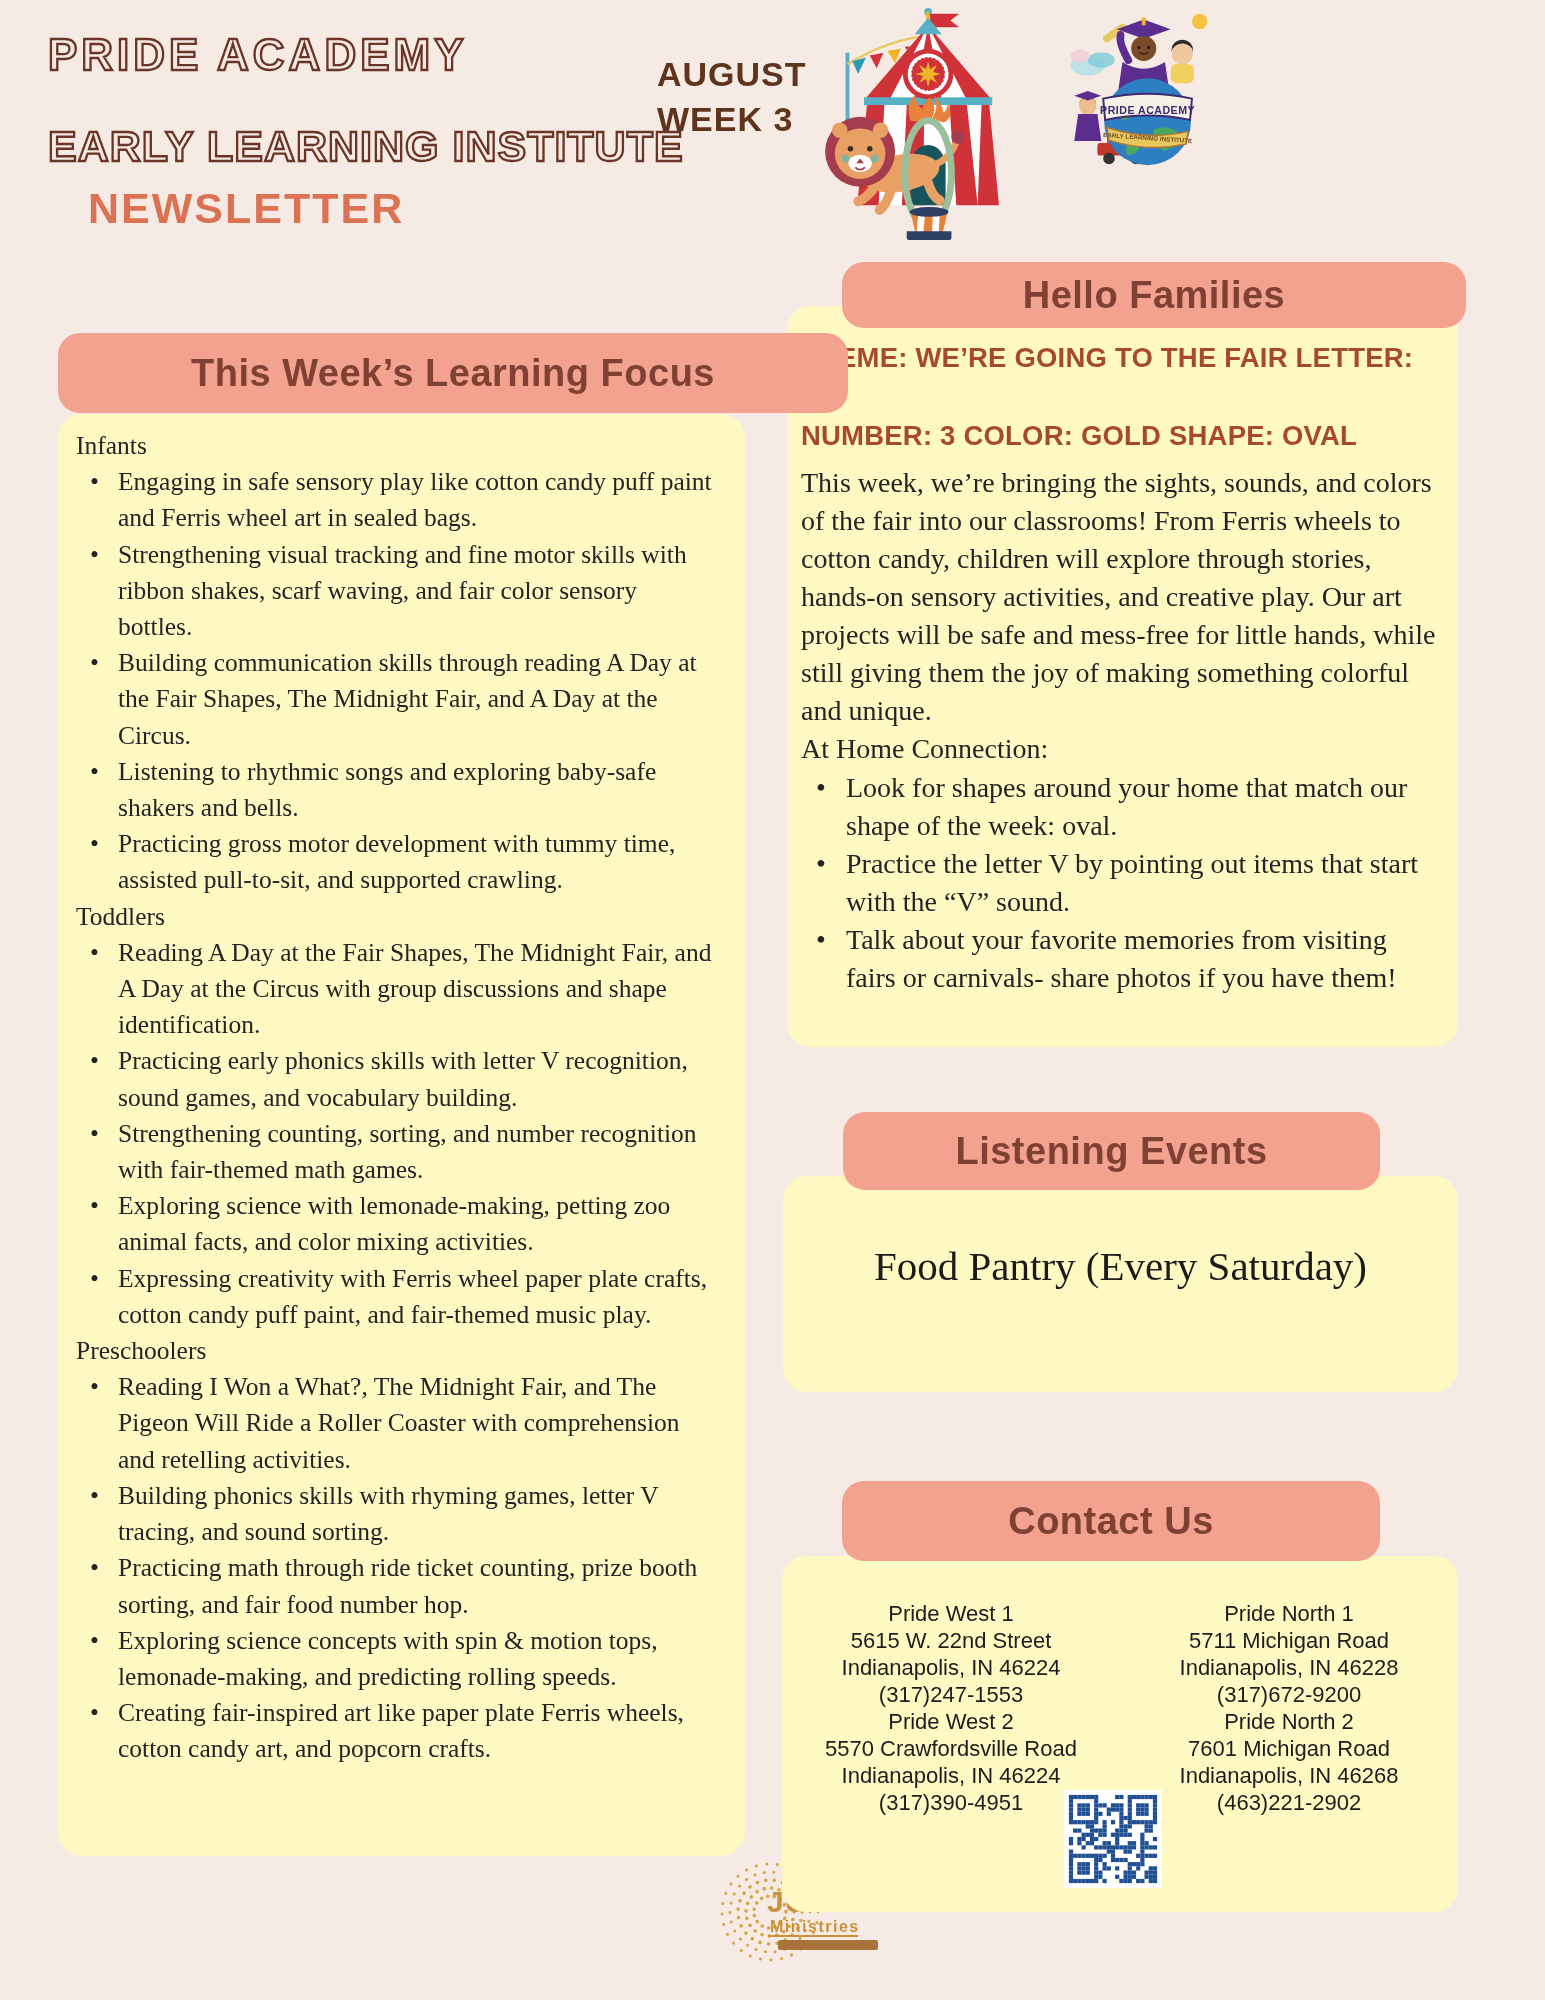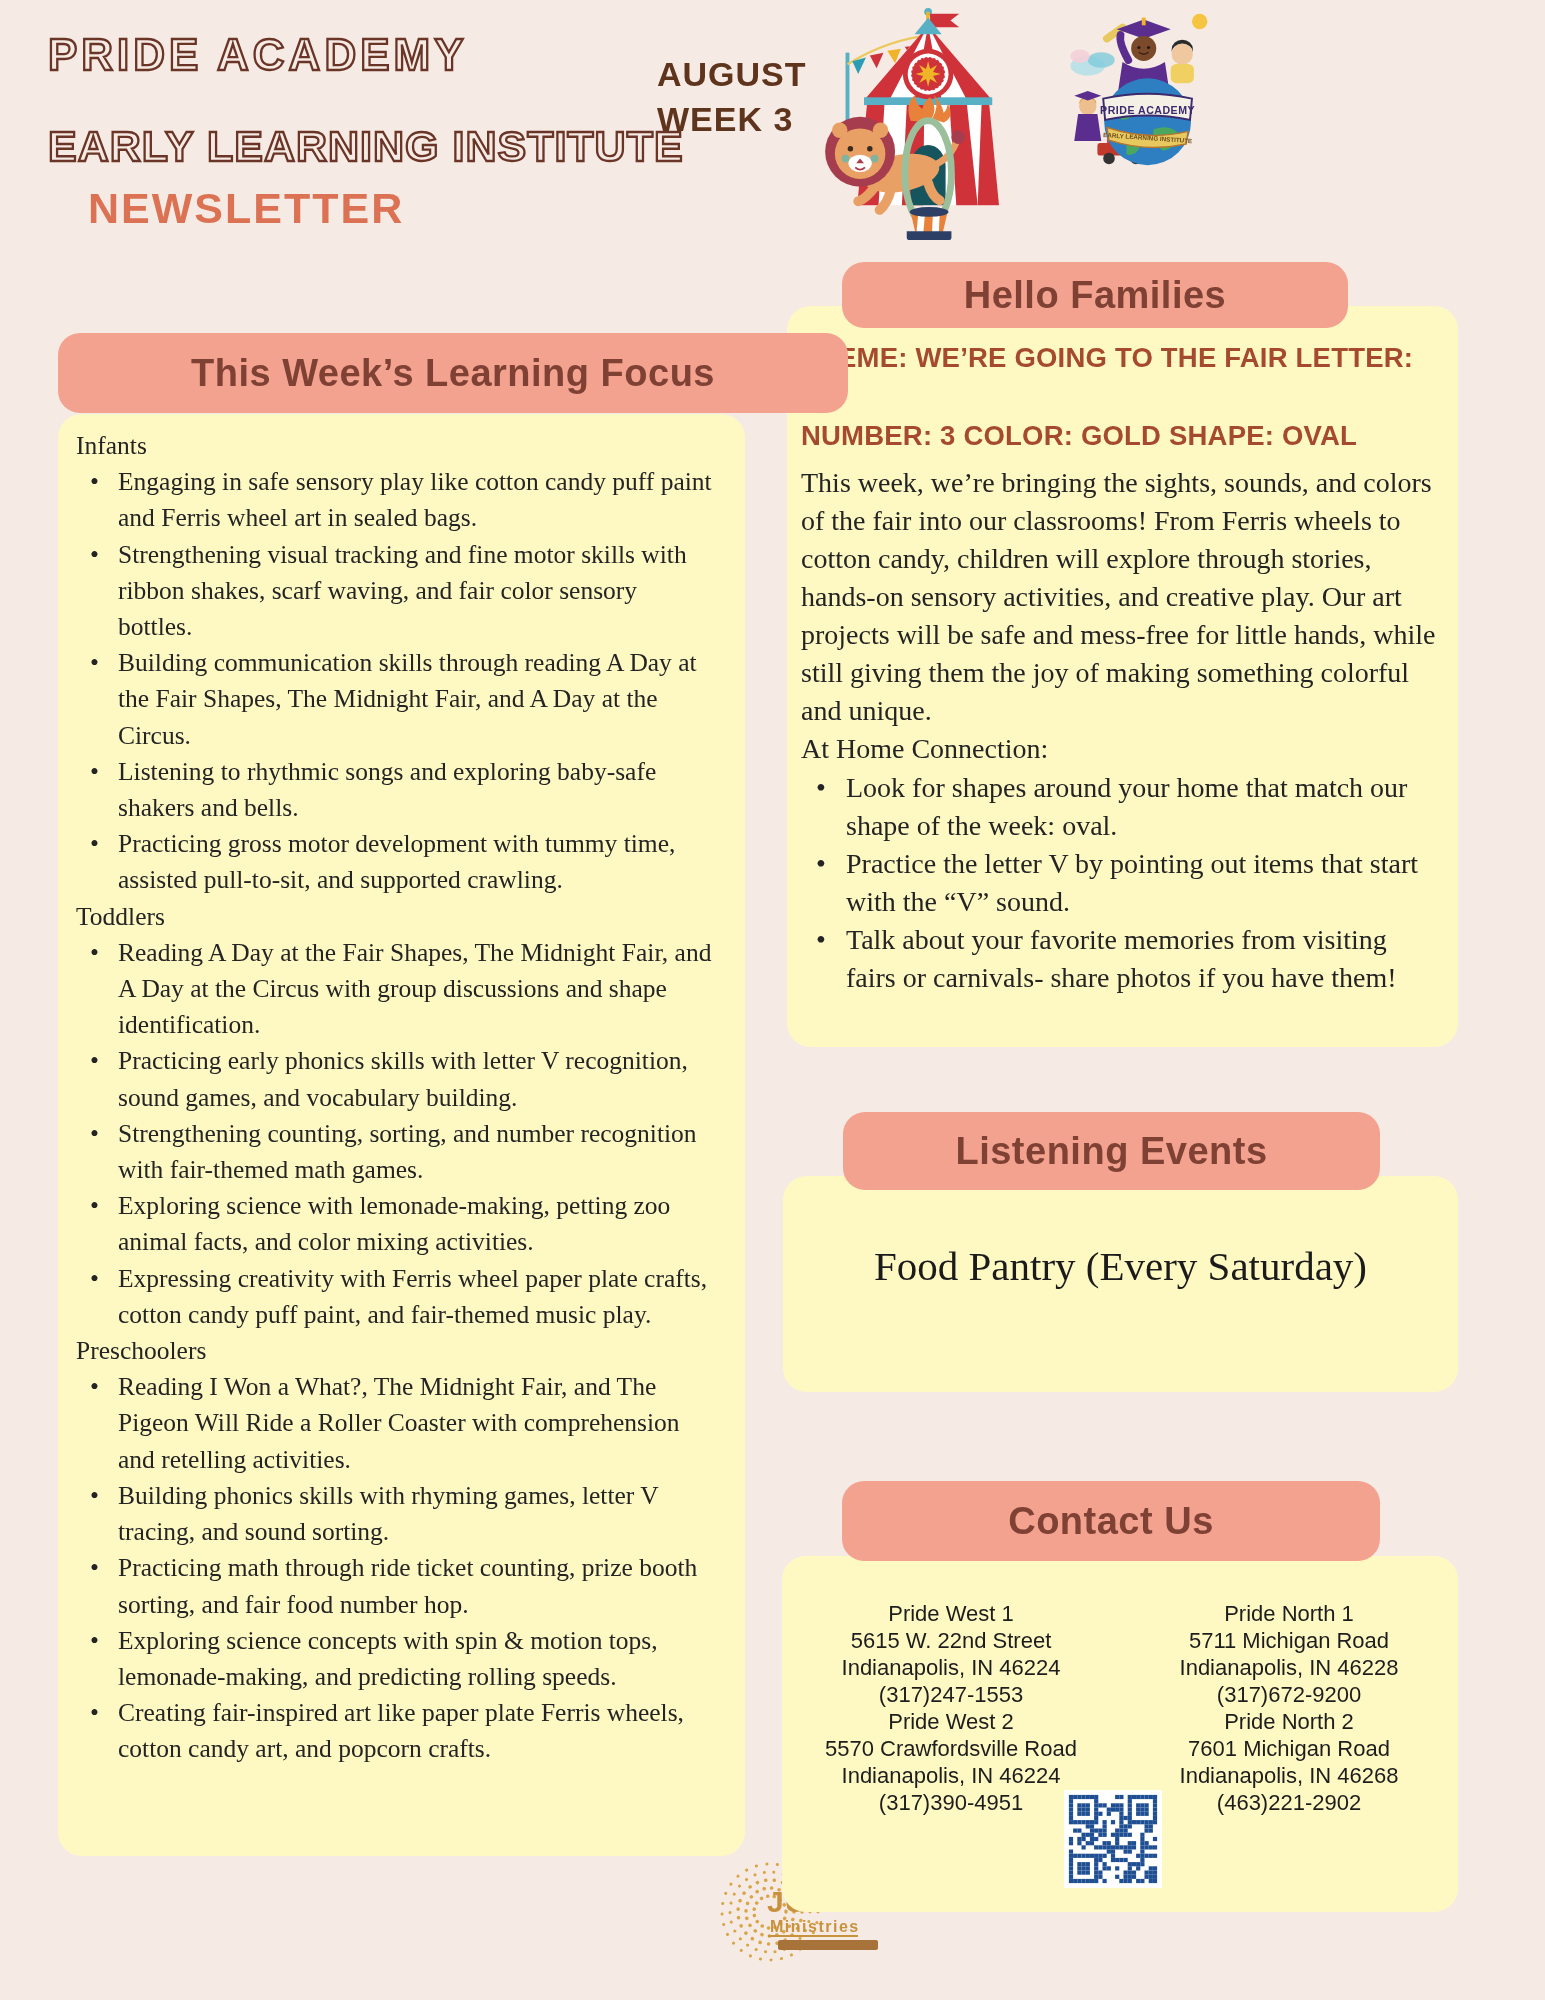--- a/index.html
+++ b/index.html
@@ -18,21 +18,21 @@
         font-weight:700;color:#7e4134;font-size:38px;letter-spacing:.5px;z-index:3;}
   .panel{background:#fef9c3;border-radius:24px;z-index:1;box-sizing:border-box;}
   
   .lf-pill{left:58px;top:333px;width:790px;height:80px;}
   .lf-box{left:58px;top:414px;width:687px;height:1442px;padding:14px 28px 0 18px;}
   .sec-label{font:25.5px/36.2px "Liberation Serif",serif;color:#242424;}
   .lf-box ul{list-style:none;margin:0;padding:0;}
   .lf-box li{position:relative;padding-left:42px;font:25.5px/36.2px "Liberation Serif",serif;color:#242424;}
   .lf-box li::before{content:"\2022";position:absolute;left:14px;}
   
-  .hf-pill{left:842px;top:262px;width:506px;height:66px;}
+  .hf-pill{left:842px;top:262px;width:624px;height:66px;}
   .hf-box{left:787px;top:306px;width:671px;height:741px;padding:32px 16px 0 14px;}
   .hf-theme{font-weight:700;font-size:27.5px;line-height:39px;color:#a64a2e;letter-spacing:.2px;}
   .hf-para{font:28px/38px "Liberation Serif",serif;color:#242424;margin-top:9px;}
   .rc-list{list-style:none;margin:1px;padding:0;}
   .rc-list li{position:relative;padding-left:44px;font:28px/38px "Liberation Serif",serif;color:#242424;}
   .rc-list li::before{content:"\2022";position:absolute;left:14px;}
   .ue-pill{left:843px;top:1112px;width:537px;height:78px;}
   .ue-box{left:783px;top:1176px;width:675px;height:216px;}
   .event-text{position:absolute;left:0;right:0;top:62px;text-align:center;
               font:41px/56px "Liberation Serif",serif;color:#1b1b1b;}

